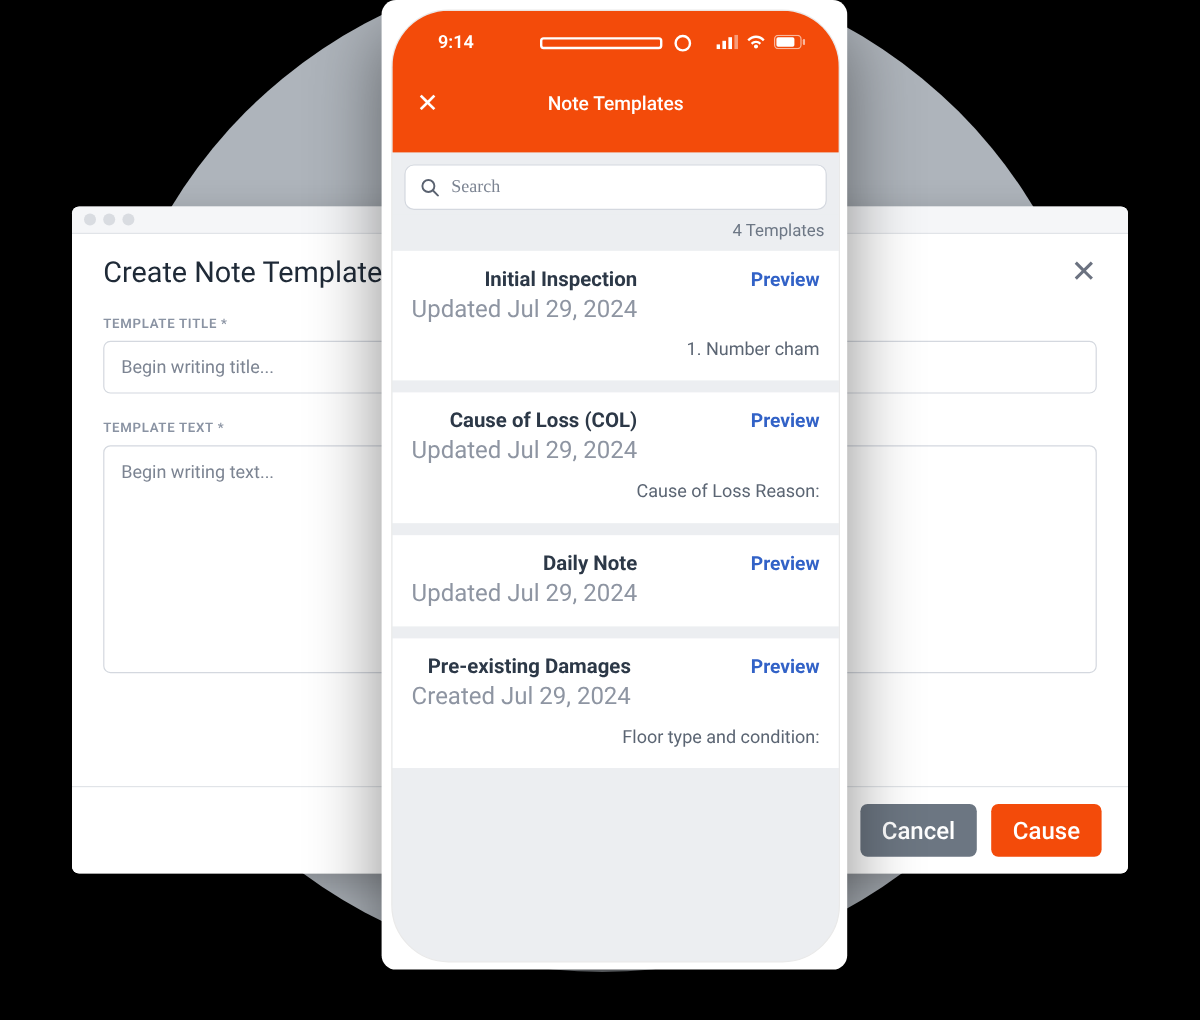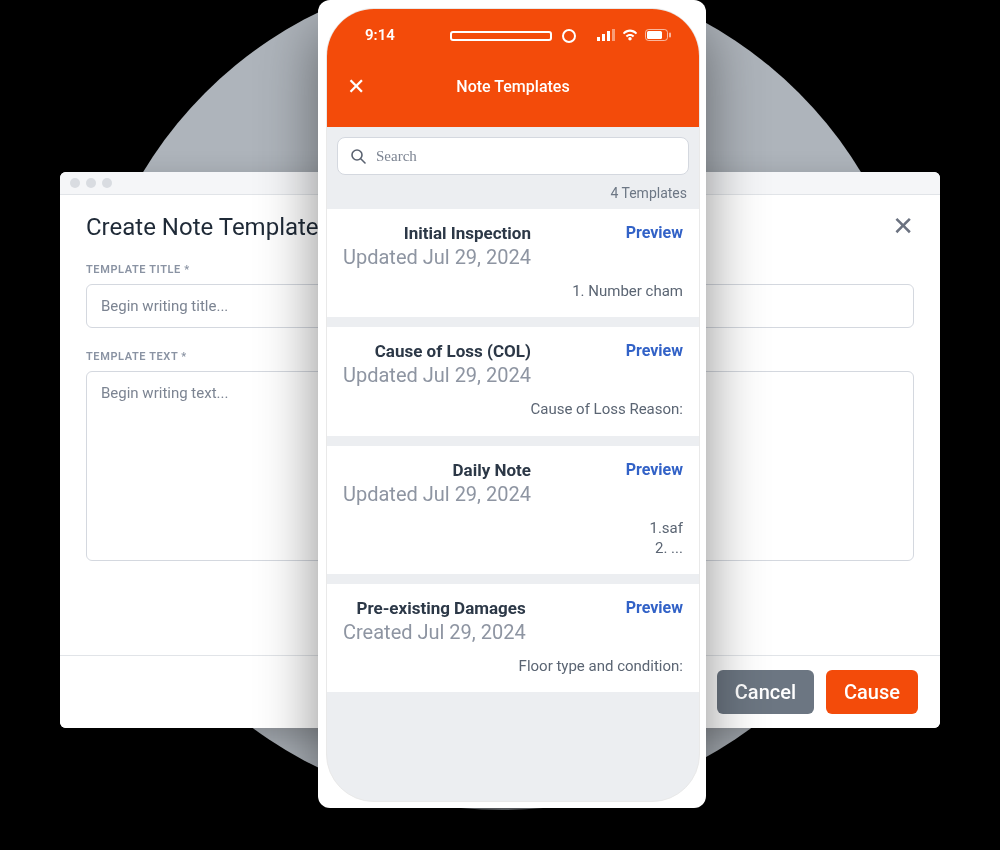--- a/index.html
+++ b/index.html
@@ -16,21 +16,21 @@
   }
   html,body{margin:0;padding:0;width:1000px;height:850px;background:#000;font-family:-apple-system,'Segoe UI',Roboto,Arial,sans-serif;overflow:hidden;}
   .stage{position:relative;width:1000px;height:850px;}
   
   .big-circle{position:absolute;width:840px;height:840px;border-radius:50%;background:#aeb4bb;left:82px;top:-30px;}
   
   .desktop-window{position:absolute;left:60px;top:172px;width:880px;height:556px;background:#fff;border-radius:6px;box-shadow:0 10px 30px rgba(0,0,0,0.25);overflow:hidden;}
   .win-chrome{height:22px;background:var(--gray-chrome);border-bottom:1px solid var(--border);display:flex;align-items:center;padding:0 10px;gap:6px;}
   .traffic{width:10px;height:10px;border-radius:50%;background:#d9dce1;}
   .win-body{padding:18px 26px 0 26px;color:#1f2a37;}
-  .win-title-row{display:flex;justify-content:space-between;align-items:flex-start;}
+  .win-title-row{display:flex;justify-content:space-between;align-items:center;}
   .win-title{font-size:24px;font-weight:400;color:#1f2a37;}
   .close-x{font-size:26px;color:#6b7280;line-height:1;cursor:pointer;}
   .field-label{font-size:11px;letter-spacing:0.6px;color:#8a93a3;margin-top:22px;font-weight:600;}
   .text-input{width:100%;box-sizing:border-box;margin-top:8px;border:1px solid #d4d8df;border-radius:6px;padding:12px 14px;font-size:15px;color:#333;font-family:inherit;}
   .text-input::placeholder{color:#7c8492;}
   .textarea{height:190px;resize:none;}
   .win-footer{position:absolute;bottom:0;left:0;right:0;border-top:1px solid var(--border);padding:14px 22px;display:flex;justify-content:flex-end;gap:12px;background:#fff;}
   .btn{border:none;border-radius:6px;padding:10px 18px;font-size:20px;font-weight:500;color:#fff;cursor:pointer;font-family:inherit;}
   .btn-cancel{background:var(--dark-btn);}
   .btn-save{background:var(--orange);}
@@ -164,22 +164,20 @@
         </div>
 
         <div class="tmpl-card">
           <div class="tmpl-head">
             <div>
               <div class="tmpl-title">Daily Note</div>
               <div class="tmpl-meta">Updated Jul 29, 2024</div>
             </div>
             <div class="tmpl-preview">Preview</div>
           </div>
-          <div class="tmpl-body">1.saf
-2. ...</div>
         </div>
 
         <div class="tmpl-card">
           <div class="tmpl-head">
             <div>
               <div class="tmpl-title">Pre-existing Damages</div>
               <div class="tmpl-meta">Created Jul 29, 2024</div>
             </div>
             <div class="tmpl-preview">Preview</div>
           </div>

